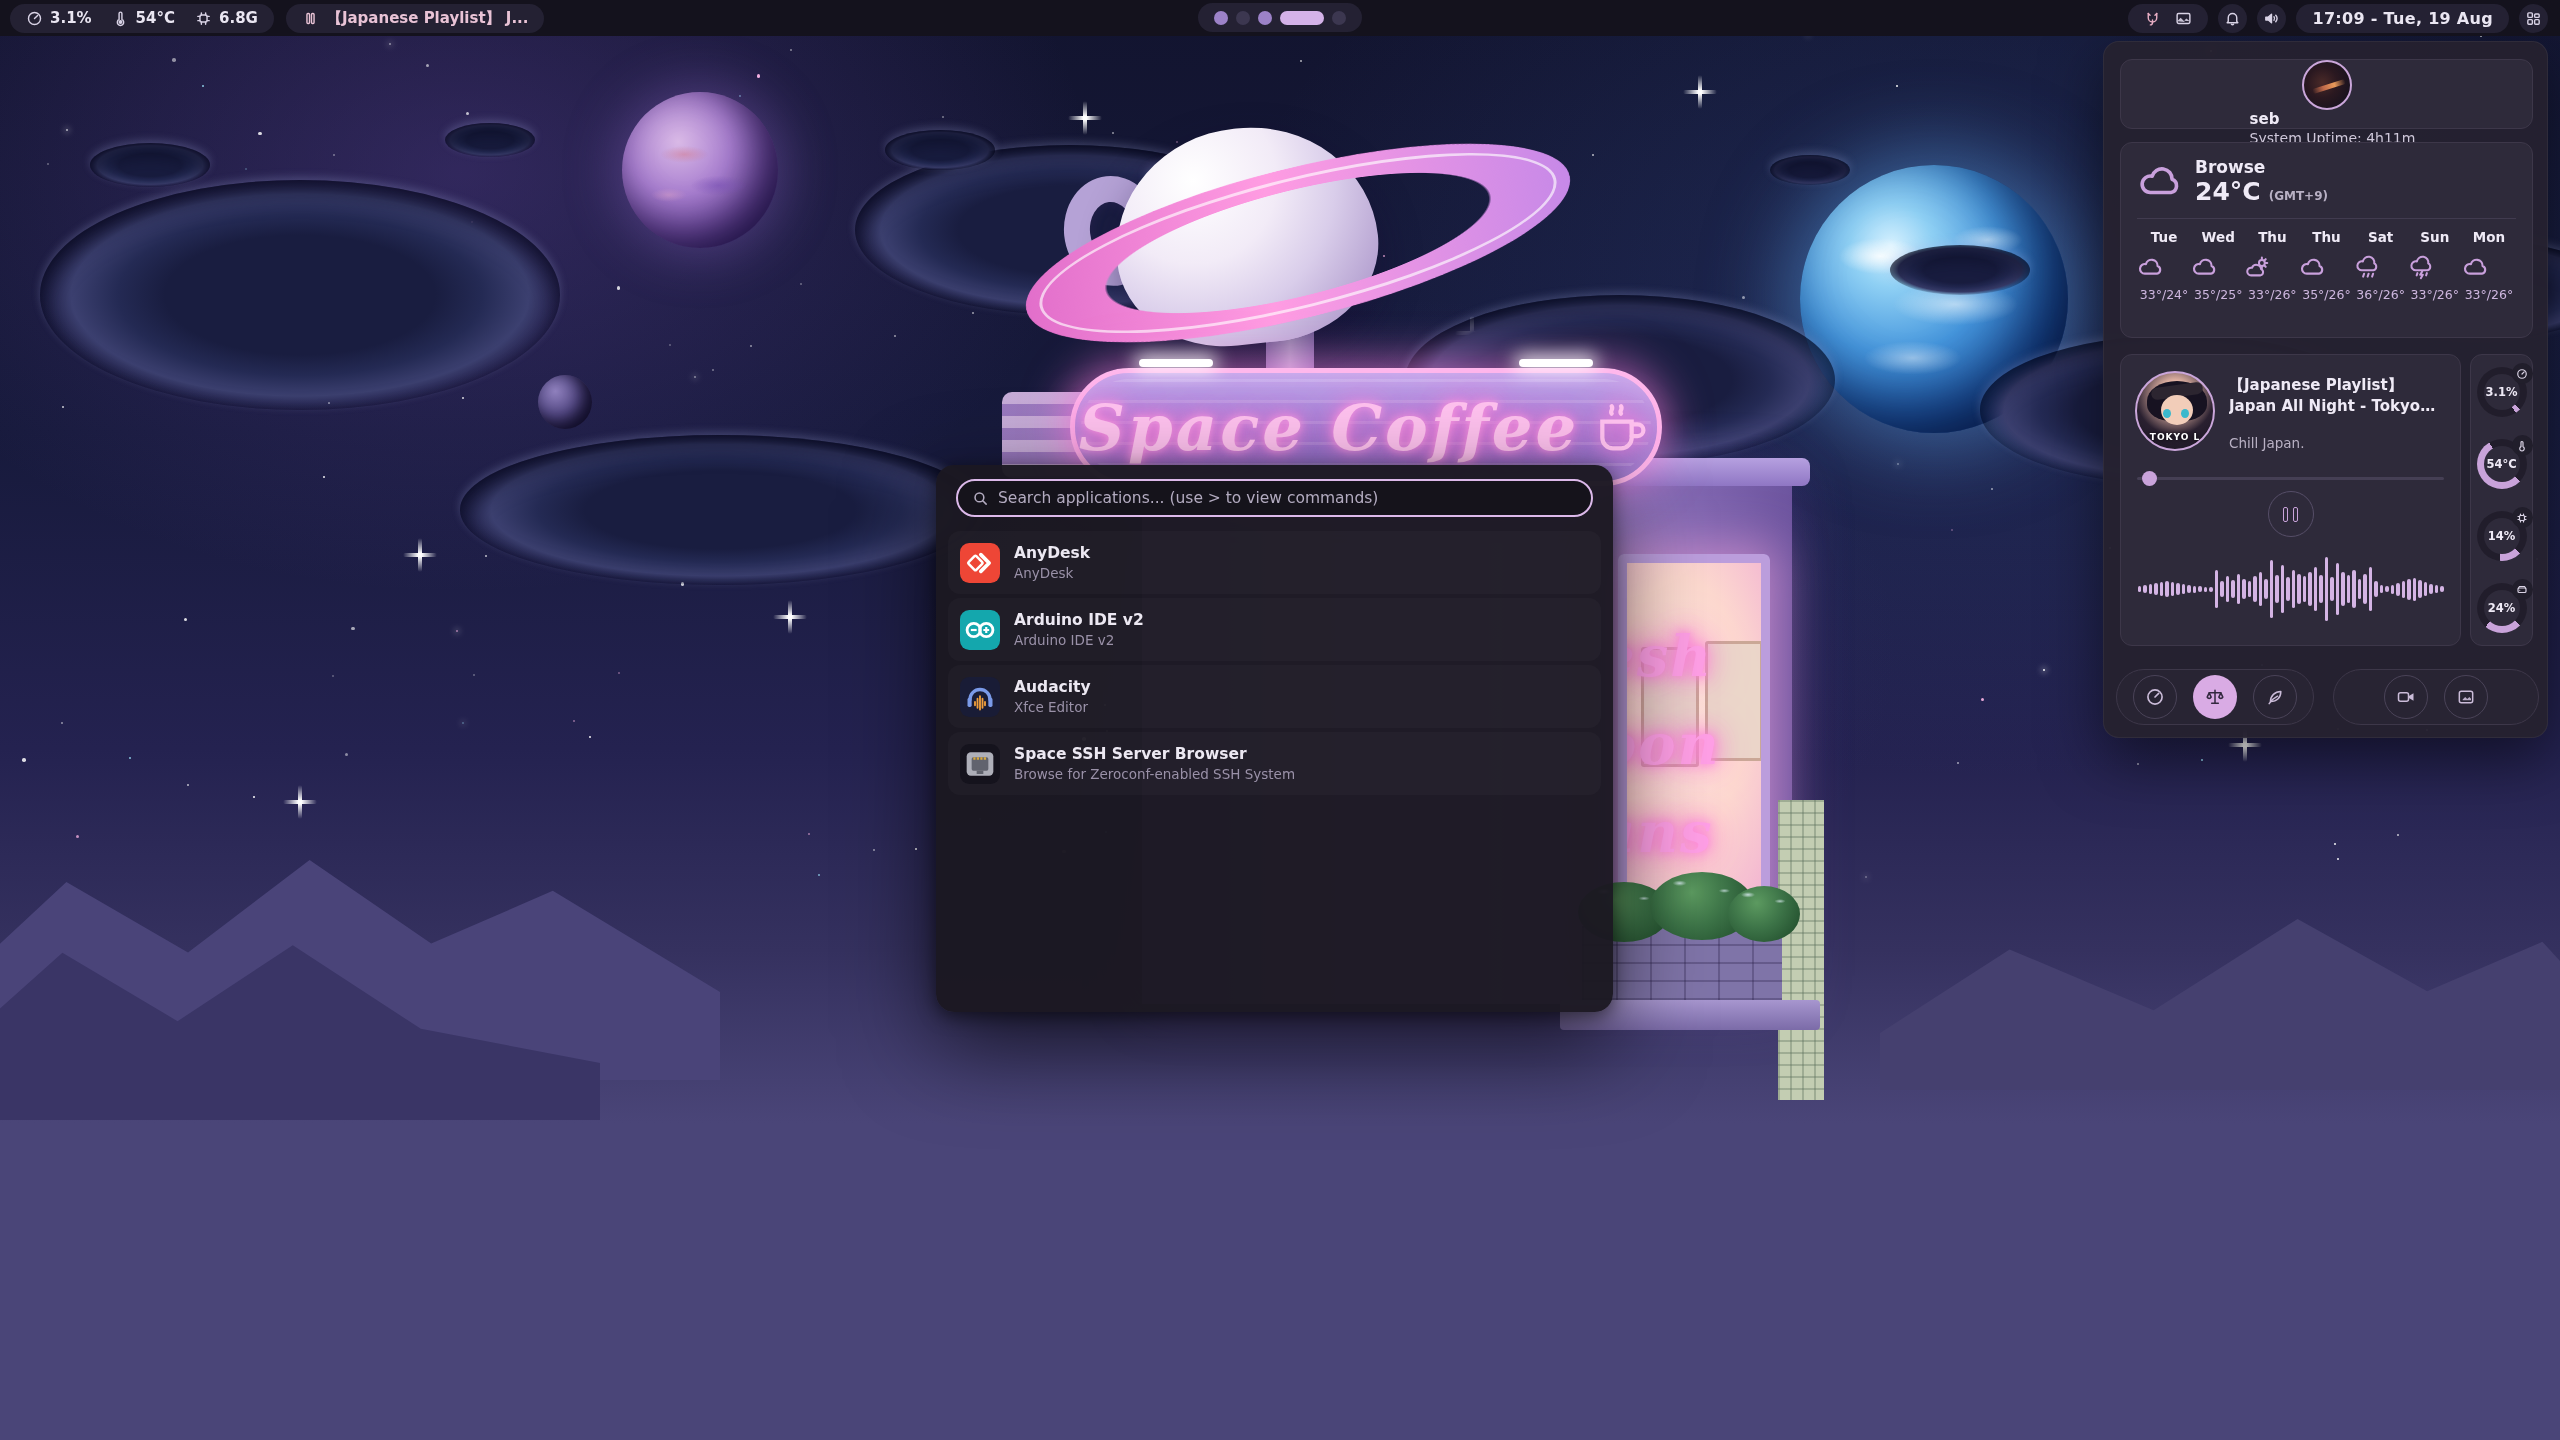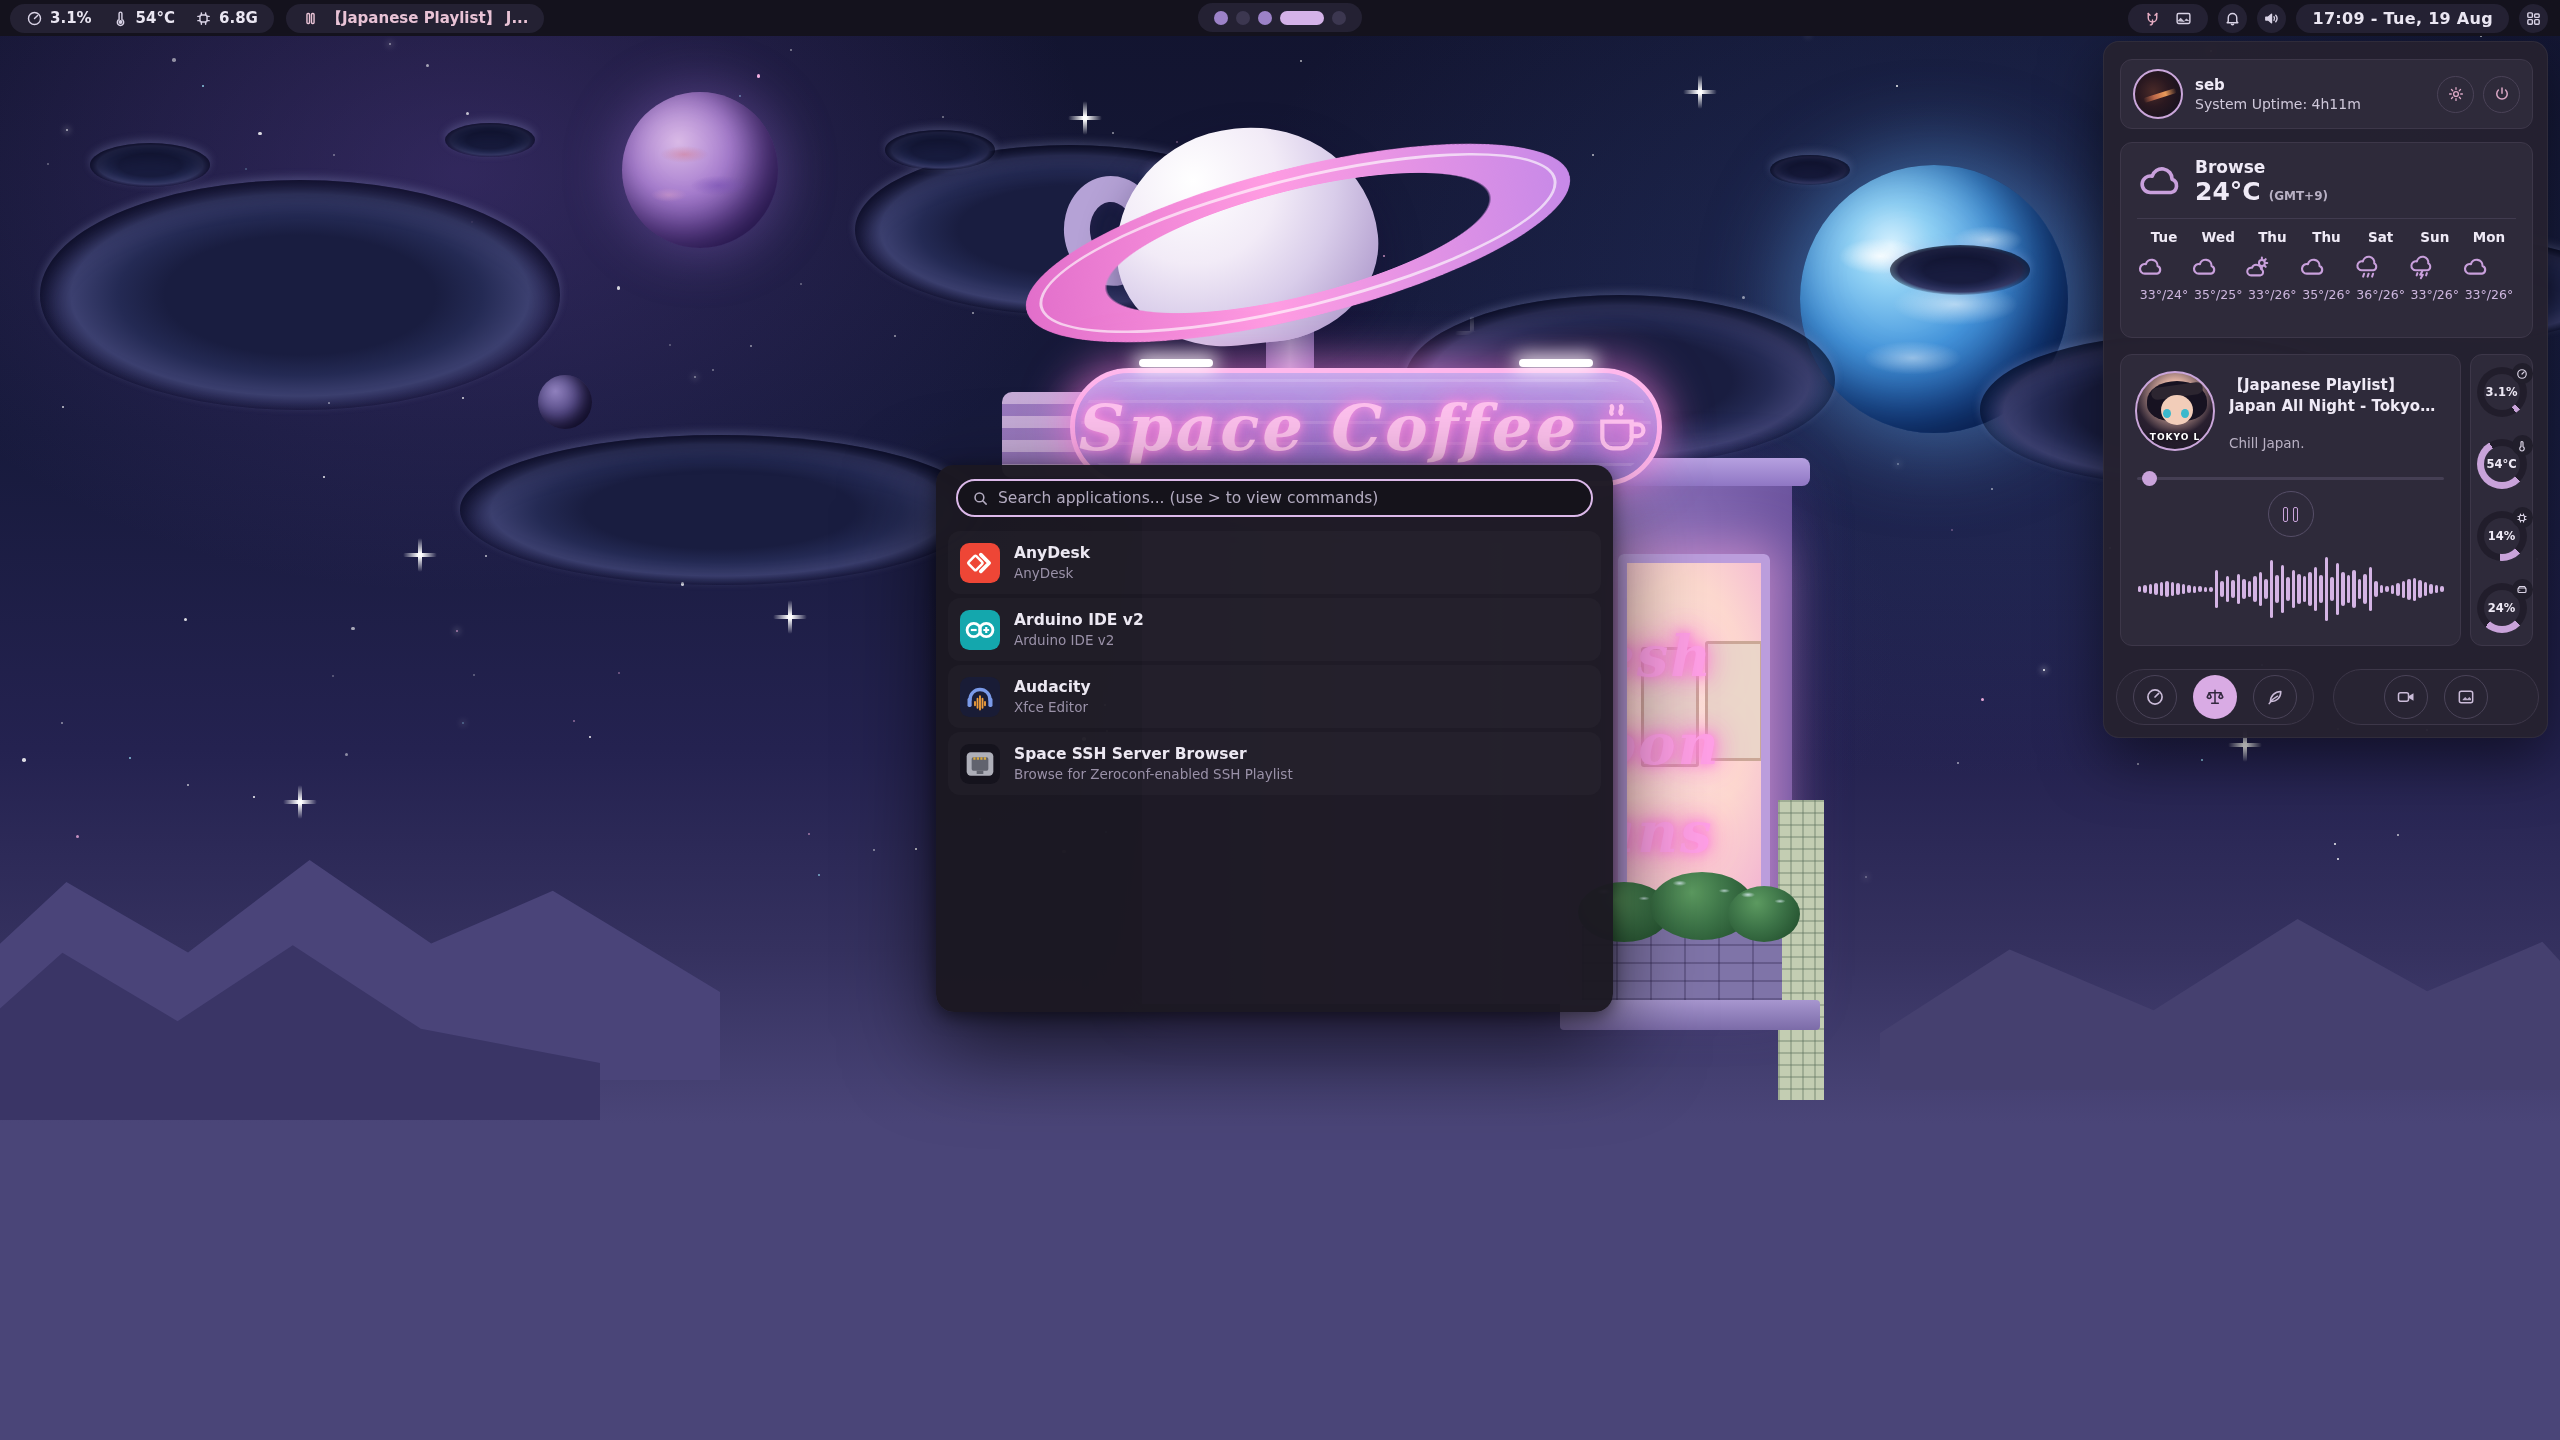--- a/index.html
+++ b/index.html
@@ -174,21 +174,21 @@
   .app-desc { font-size:13.5px; color:#9a91a8; line-height:1.3; }
   .app-row.selected { background:#c8a4d9; }
   .app-row.selected .app-title { color:#241d2e; }
   .app-row.selected .app-desc { color:#4a3c57; }
 
   
   #panel { position:absolute; left:2103px; top:41px; width:445px; height:697px;
     background:rgba(37,33,48,.97); border-radius:16px; z-index:35;
     border:1px solid rgba(255,255,255,.05); box-shadow:0 20px 60px rgba(0,0,0,.5); color:#efeaf6; }
   .card { position:absolute; background:#2e2a3a; border:1px solid #3d3749; border-radius:12px; }
-  #user-card { left:16px; top:17px; width:413px; height:70px; display:flex; align-items:center; padding:0 12px; }
+  #user-card { left:16px; top:17px; width:413px; height:70px; display:flex; align-items:center; padding:0 12px;flex-direction:column; }
   #avatar { width:50px; height:50px; border-radius:50%; border:2px solid #caa6da; flex:none;
     background:radial-gradient(circle at 40% 45%, #4a2a28 0%, #2a1820 40%, #17121e 80%);
     position:relative; overflow:hidden; }
   #avatar::after { content:""; position:absolute; left:8px; top:22px; width:34px; height:5px;
     background:linear-gradient(90deg,transparent,#c06a4a,#e89a5a,transparent); transform:rotate(-18deg); border-radius:3px; }
   #user-text { margin-left:12px; flex:1; }
   #user-name { font-size:15px; font-weight:bold; }
   #user-uptime { font-size:14px; color:#cfc8da; margin-top:2px; }
   .user-btn { width:37px; height:37px; border-radius:50%; border:1px solid #4a4257;
     display:flex; align-items:center; justify-content:center; margin-left:9px; color:#dca8c6; }
@@ -621,21 +621,21 @@
     <div class="app-row">
       <svg class="app-icon" viewBox="0 0 48 48">
           <rect width="48" height="48" rx="11" fill="#15131d"></rect>
           <rect x="8" y="10" width="32" height="28" rx="5" fill="#aeafb9"></rect>
           <rect x="14" y="16" width="20" height="16" rx="2" fill="#61636e"></rect>
           <path d="M16 16h2.6v3H16zM20.2 16h2.6v3h-2.6zM24.4 16h2.6v3h-2.6zM28.6 16h2.6v3h-2.6z" fill="#d8a83c"></path>
           <rect x="20" y="32" width="8" height="4" fill="#61636e"></rect>
         </svg>
       <div>
           <div class="app-title">Space SSH Server Browser</div>
-          <div class="app-desc">Browse for Zeroconf-enabled SSH Playlist</div>
+          <div class="app-desc">Browse for Zeroconf-enabled SSH System</div>
         </div>
     </div>
 
 
   </div>
 </div>
 
 <div id="panel">
 
   <div class="card" id="user-card">

